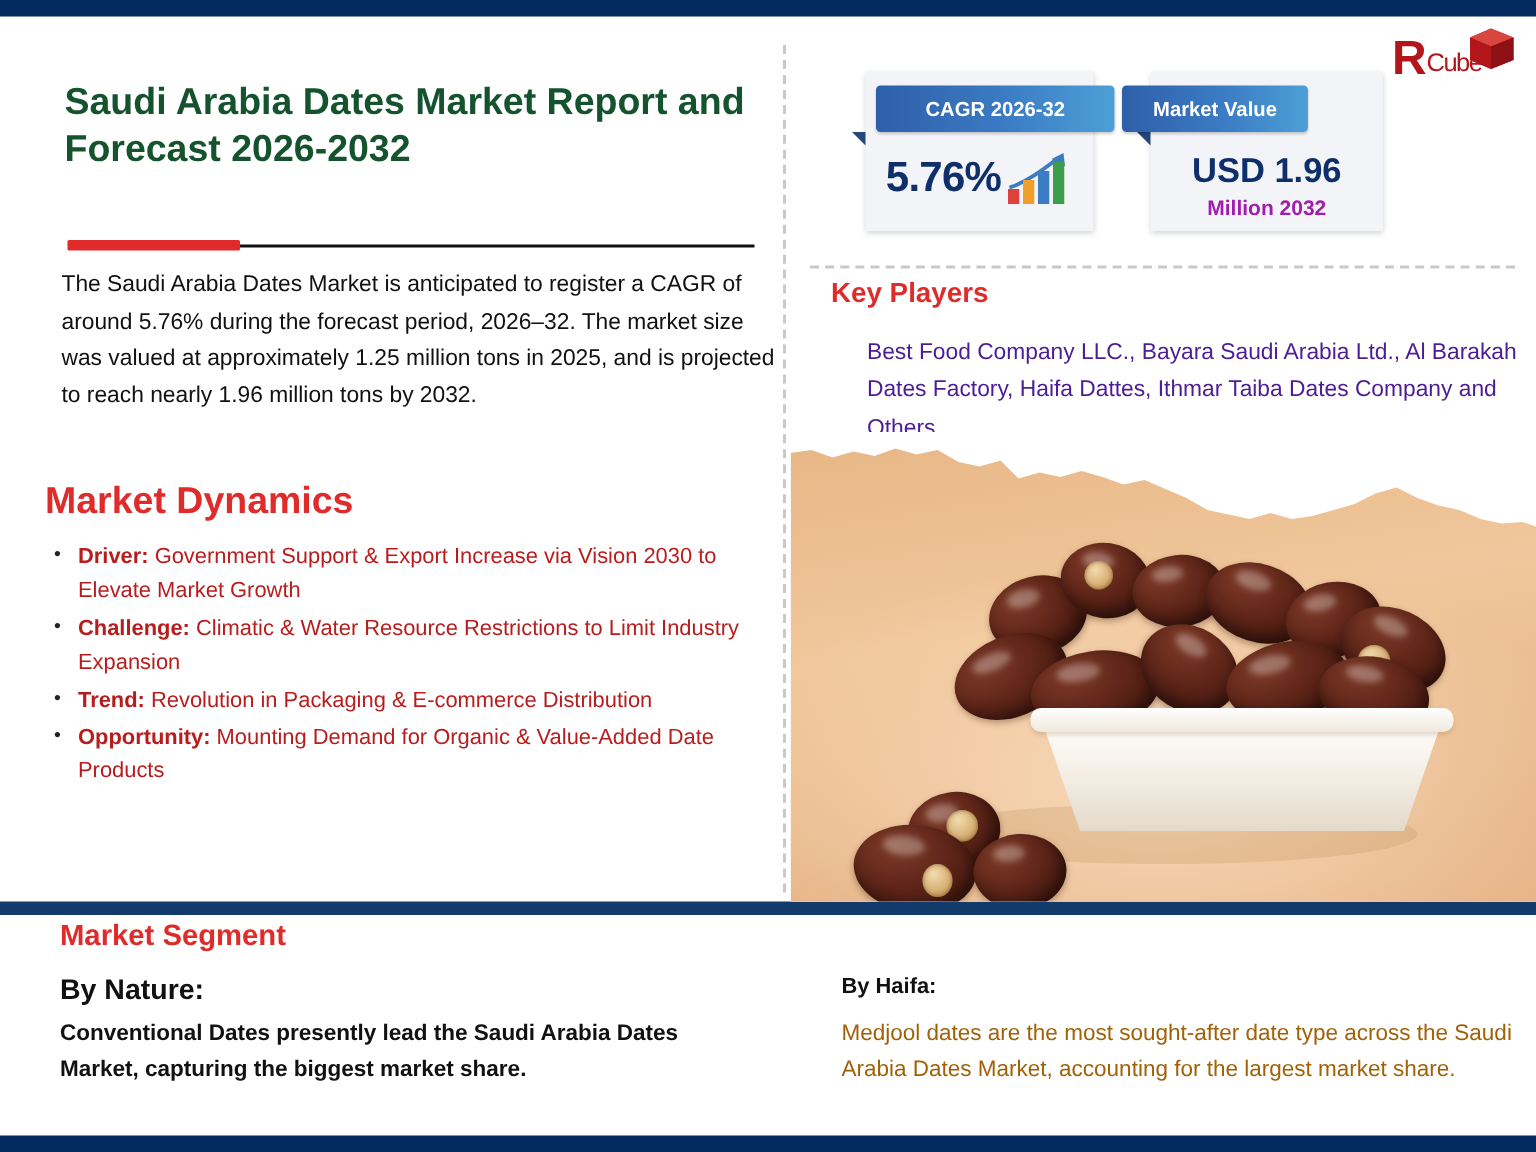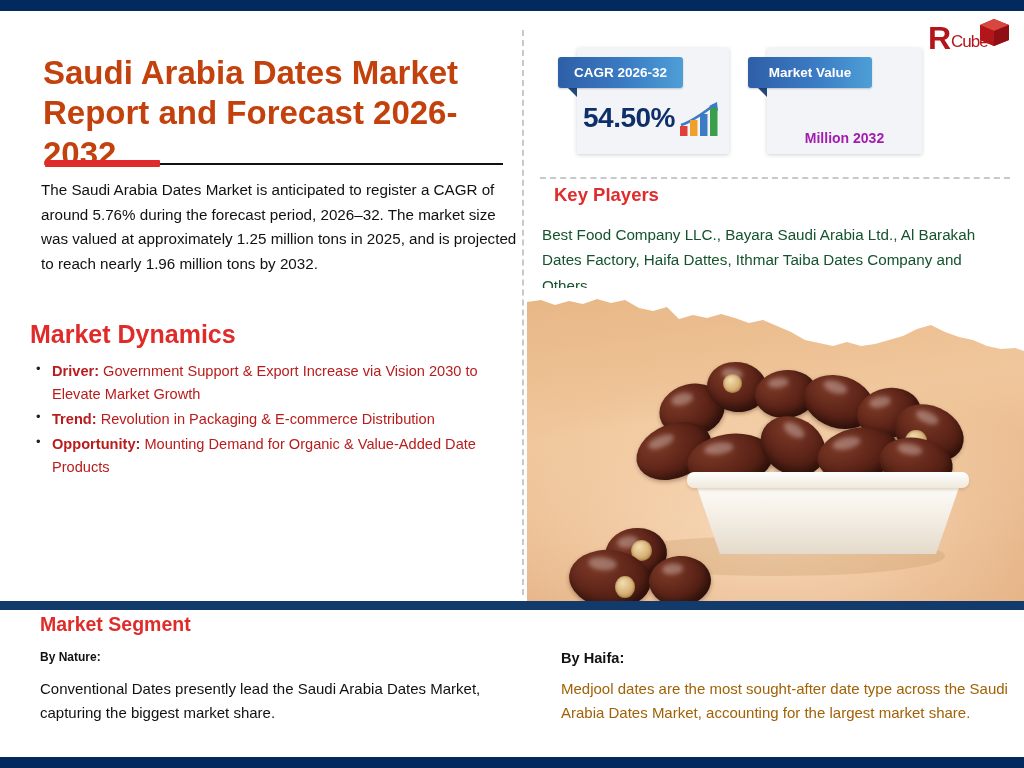--- a/index.html
+++ b/index.html
@@ -42,22 +42,22 @@
   .logo-text .cube-word{
     font-size:17px; font-weight:normal; color:#b3161a;
     vertical-align:2px;
     text-align:right;
   }
   .logo-cube{ position:absolute; left:53px; top:0px; }
 
   
   .title{
     position:absolute; left:43px; top:53px; width:480px;
-    font-size:33px; font-weight:bold; line-height:1.22;
-    color:#c2410c;
+    font-size:25px; font-weight:bold; line-height:1.22;
+    color:#14532d;
   }
   .rule-wrap{
     position:absolute; left:45px; top:160px; width:458px; height:7px;
   }
   .rule-red{
     position:absolute; left:0; top:0; width:115px; height:7px;
     background:#e02b2b; border-radius:1px;
   }
   .rule-black{
     position:absolute; left:115px; top:2.5px; width:343px; height:2px;
@@ -109,21 +109,21 @@
   .ribbon{
     position:absolute; left:-19px; top:9px; height:31px;
     background:linear-gradient(90deg,#2e5fa8 0%,#3b7cc4 55%,#4d9fd6 100%);
     border-radius:3px 3px 3px 3px;
     display:flex; align-items:center; justify-content:center;
     color:#ffffff; font-size:13.5px; font-weight:bold;
     padding:0 10px;
     box-shadow:0 1px 2px rgba(0,0,0,.2);
     z-index:3;
   }
-  .ribbon-cagr{ width:125px; }
+  .ribbon-cagr{ width:159px;margin-left:26px; }
   .ribbon-value{ width:124px; }
   .ribbon-fold{
     position:absolute; left:-19px; top:40px;
     width:0;height:0;
     border-left:10px solid transparent;
     border-right:9px solid #24487d;
     border-bottom:9px solid transparent;
     z-index:2;
   }
 
@@ -144,22 +144,22 @@
     position:absolute; left:0; top:82px; width:100%;
     text-align:center; font-size:14px; font-weight:bold; color:#a21caf;
   }
 
   
   .kp-head{
     position:absolute; left:554px; top:184px;
     font-size:18.5px; font-weight:bold; color:#e02b2b;
   }
   .kp-body{
-    position:absolute; left:542px; top:222px; width:444px;
-    font-size:15.2px; line-height:1.67; color:#14532d;
+    position:absolute; left:578px; top:222px; width:444px;
+    font-size:15.2px; line-height:1.67; color:#4c1d95;
   }
 
   
   .photo{
     position:absolute; left:527px; top:288px; width:497px; height:313px;
     overflow:hidden; background:#ffffff;
   }
   .photo-bg{
     position:absolute; left:0; top:0; width:497px; height:313px;
   }
@@ -193,25 +193,25 @@
     box-shadow:inset 0 0 3px rgba(110,70,25,.7);
   }
 
   
   .seg-head{
     position:absolute; left:40px; top:613px;
     font-size:19.5px; font-weight:bold; color:#e02b2b;
   }
   .seg-a-label{
     position:absolute; left:40px; top:650px;
-    font-size:12px; font-weight:bold; color:#111111;
+    font-size:19px; font-weight:bold; color:#111111;
   }
   .seg-a-body{
     position:absolute; left:40px; top:677px; width:450px;
-    font-size:15px; line-height:1.62; color:#111111;
+    font-size:15px; line-height:1.62; color:#111111;font-weight:bold;
   }
   .seg-b-label{
     position:absolute; left:561px; top:650px;
     font-size:14.6px; font-weight:bold; color:#111111;
   }
   .seg-b-body{
     position:absolute; left:561px; top:677px; width:450px;
     font-size:15px; line-height:1.62; color:#a16207;
   }
 </style>
@@ -239,46 +239,48 @@
 <div class="rule-wrap">
   <div class="rule-red"></div>
   <div class="rule-black"></div>
 </div>
 
 <div class="intro">The Saudi Arabia Dates Market is anticipated to register a CAGR of around 5.76% during the forecast period, 2026–32. The market size was valued at approximately 1.25 million tons in 2025, and is projected to reach nearly 1.96 million tons by 2032.</div>
 
 <div class="dyn-head">Market Dynamics</div>
 <ul class="dyn-list">
   <li><b>Driver:</b><span> Government Support &amp; Export Increase via Vision 2030 to Elevate Market Growth</span></li>
+  <li><b>Challenge:</b><span> Climatic &amp; Water Resource Restrictions to Limit Industry Expansion</span></li>
   <li><b>Trend:</b><span> Revolution in Packaging &amp; E-commerce Distribution</span></li>
   <li><b>Opportunity:</b><span> Mounting Demand for Organic &amp; Value-Added Date Products</span></li>
 </ul>
 
 <div class="v-dash"></div>
 <div class="h-dash"></div>
 
 <div class="card card-cagr">
   <div class="ribbon-fold"></div>
   <div class="ribbon ribbon-cagr">CAGR 2026-32</div>
   <div class="cagr-row">
-    <span class="cagr-num">54.50%</span>
+    <span class="cagr-num">5.76%</span>
     <svg class="bar-icon" width="46" height="40" viewBox="0 0 46 40">
       <path d="M4 27 C14 24, 24 17, 37 7" stroke="#3b7cc4" stroke-width="2.6" fill="none"></path>
       <polygon points="40,4 41,13 32,8" fill="#3b7cc4"></polygon>
       <rect x="3" y="28" width="7.5" height="10" fill="#e0403a"></rect>
       <rect x="13" y="22" width="7.5" height="16" fill="#f0a02a"></rect>
       <rect x="23" y="16" width="7.5" height="22" fill="#3b7cc4"></rect>
       <rect x="33" y="10" width="7.5" height="28" fill="#3a9e4c"></rect>
     </svg>
   </div>
 </div>
 
 <div class="card card-value">
   <div class="ribbon-fold"></div>
   <div class="ribbon ribbon-value">Market Value</div>
+  <div class="val-num">USD 1.96</div>
   <div class="val-sub">Million 2032</div>
 </div>
 
 <div class="kp-head">Key Players</div>
 <div class="kp-body">Best Food Company LLC., Bayara Saudi Arabia Ltd., Al Barakah Dates Factory, Haifa Dattes, Ithmar Taiba Dates Company and Others</div>
 
 <div class="photo">
   <svg class="photo-bg" viewBox="0 0 497 313" preserveAspectRatio="none">
     <defs>
       <linearGradient id="sand" x1="0" y1="0" x2="0.25" y2="1">

